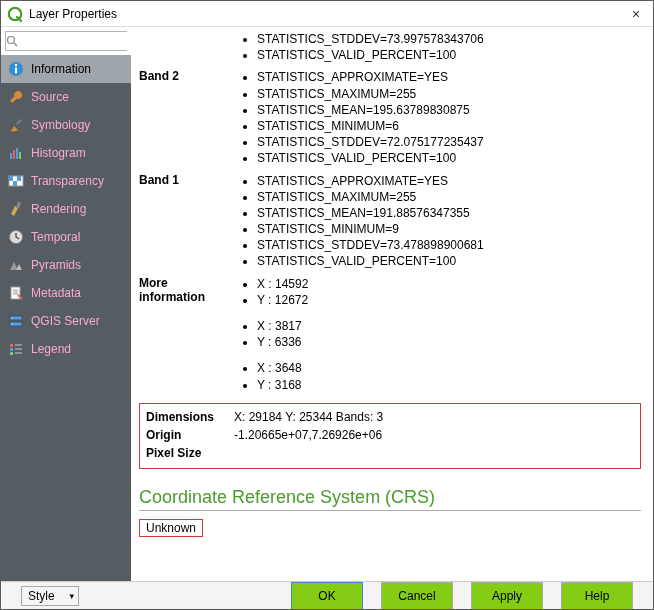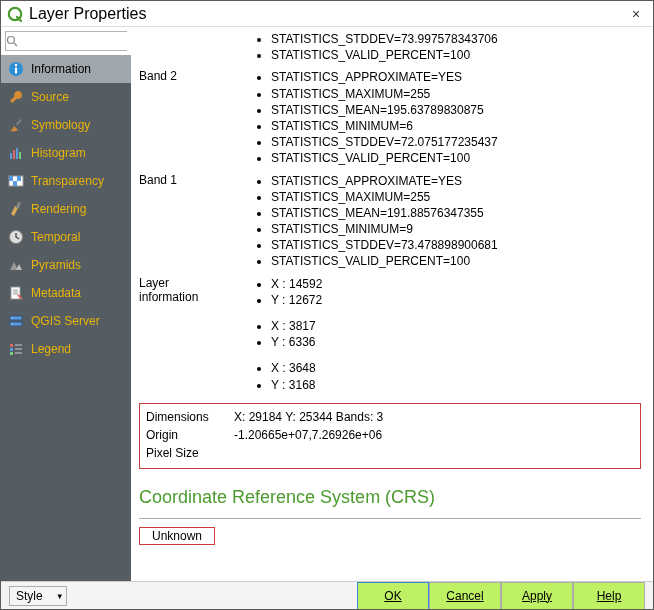--- a/index.html
+++ b/index.html
@@ -19,21 +19,21 @@
     display: flex;
     align-items: center;
     padding: 0 8px 0 6px;
     border-bottom: 1px solid #ddd;
     background: #fff;
   }
   .titlebar .logo {
     width: 16px; height: 16px; margin-right: 6px;
     display: flex; align-items: center; justify-content: center;
   }
-  .titlebar .title { flex: 1; font-size: 16px; }
+  .titlebar .title { flex: 1; font-size: 12px; }
   .titlebar .close {
     width: 18px; height: 18px; display:flex; align-items:center; justify-content:center;
     font-size: 14px; color:#333; cursor:pointer;
   }
 
   
   .content {
     display: flex;
     height: 554px; 
   }
@@ -56,21 +56,21 @@
   }
   .search .icon { width:16px; display:flex; justify-content:center; color:#777; font-size:11px; }
   .search input {
     border:none; outline:none; flex:1; font-size:12px; height:18px; padding:0 2px;
   }
   .nav-item {
     display:flex; align-items:center;
     height: 28px;
     padding: 0 6px;
     gap: 6px;
-    color: #eab308;
+    color: #f9a8d4;
     cursor: pointer;
   }
   .nav-item.active {
     background: #9fa6ac;
     color: #000;
   }
   .nav-item .icon {
     width: 18px; height: 18px; display:flex; align-items:center; justify-content:center;
     font-size: 13px;
   }
@@ -79,71 +79,70 @@
   
   .pane {
     flex:1;
     overflow: auto;
     padding: 4px 12px 8px 8px;
     font-size: 12px;
     color:#000;
     position:relative;
   }
   .row { display:flex; margin-bottom: 6px; }
-  .row .lbl { width: 96px; font-weight: normal; white-space: pre-line; }
+  .row .lbl { width: 96px; font-weight: bold; white-space: pre-line; }
   .row .val { flex:1; }
   ul.stats { list-style: disc; padding-left: 22px; margin: 0; }
-  ul.stats li { line-height: 1.35; margin-left: 14px; }
+  ul.stats li { line-height: 1.35; }
 
   .redbox {
     border: 1px solid #cc3b3b;
     padding: 4px 6px 6px 6px;
     margin-top: 10px;
     margin-bottom: 18px;
   }
   .redbox .drow { display:flex; line-height: 1.5; }
-  .redbox .drow .dlbl { width: 88px; font-weight:normal; }
+  .redbox .drow .dlbl { width: 88px; font-weight:bold; }
 
   h2.section {
     color: #4b9b2f;
     font-size: 18px;
     font-weight: normal;
     margin: 6px 0 2px 0;
     border-bottom: 1px solid #aaa;
-    padding-bottom: 10px;
+    padding-bottom: 2px;
   }
   .unknown-box {
     display:inline-block;
     border:1px solid #cc3b3b;
-    padding: 1px 12px;
+    padding: 1px 6px;
     margin-top: 6px;
     color:#000;
     font-size:12px;
   }
 
   
   .footer {
     height: 28px;
     border-top: 1px solid #ccc;
     display:flex;
     align-items:center;
-    padding: 0 8px;
-    gap: 0;
+    padding: 0 20px;
+    gap: 18px;
     background:#f4f4f4;
   }
   .footer .spacer { flex:1; }
   button.btn {
     min-width: 72px;
     height: 28px;
     font-size: 12px;
-    background: #bef264;
+    background: #84cc16;
     border: 1px solid #acacac;
     cursor: pointer;
     padding: 0 6px;
-    text-decoration: underline;
   }
   button.btn.primary { border-color:#3c87d8; }
   .style-btn {
     display:flex; align-items:center; justify-content:space-between;
     min-width: 58px; height:20px;
     border:1px solid #acacac; background:#f5f5f5;
     padding:0 4px 0 6px; font-size:12px; cursor:pointer;
   }
   .style-btn .chev { font-size:9px; margin-left:4px; }
 
@@ -324,21 +323,21 @@
             <li>STATISTICS_MAXIMUM=255</li>
             <li>STATISTICS_MEAN=191.88576347355</li>
             <li>STATISTICS_MINIMUM=9</li>
             <li>STATISTICS_STDDEV=73.478898900681</li>
             <li>STATISTICS_VALID_PERCENT=100</li>
           </ul>
         </div>
     </div>
 
     <div class="row">
-      <div class="lbl">Layer
+      <div class="lbl">More
 information</div>
       <div class="val">
           <ul class="stats" id="more-stats">
             <li>X : 14592</li>
             <li>Y : 12672</li>
             <div style="height: 10px;"></div>
             <li>X : 3817</li>
             <li>Y : 6336</li>
             <div style="height: 10px;"></div>
             <li>X : 3648</li>

